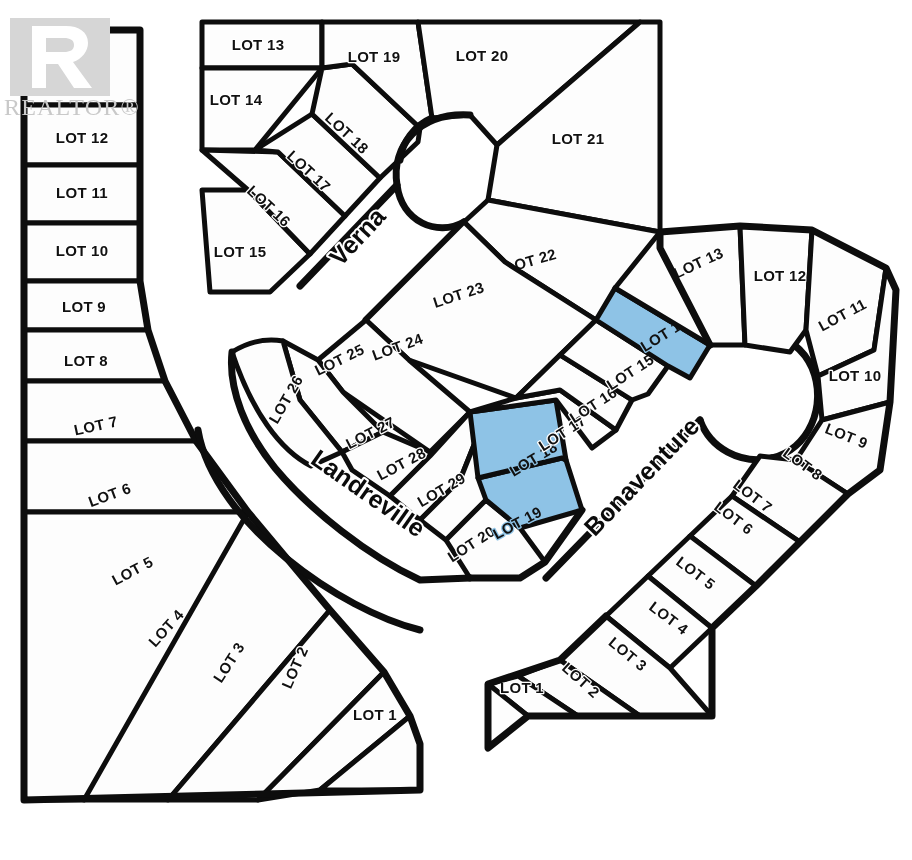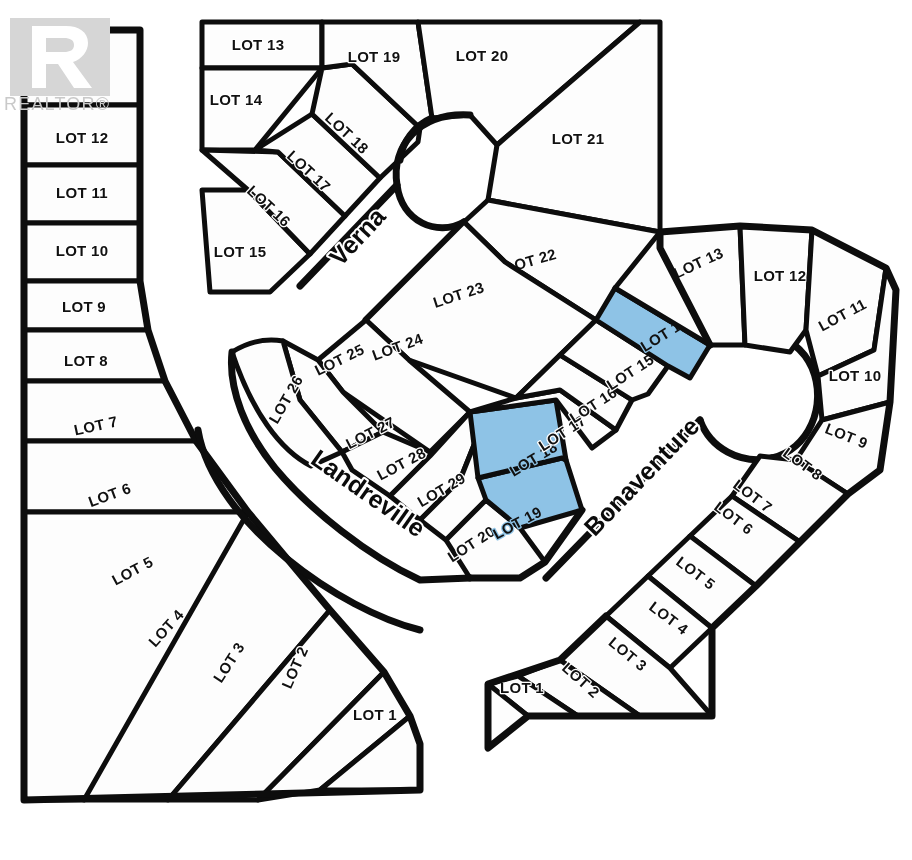--- a/index.html
+++ b/index.html
@@ -81,22 +81,22 @@
     position: absolute;
     left: 6px;
     top: 0;
     width: 100px;
     height: 78px;
   }
   #watermark .wm-text {
     position: absolute;
     left: 0px;
     top: 76px;
-    font-family: Liberation Sans, sans-serif;
-    font-size: 18px;
+    font-family: Liberation Serif, serif;
+    font-size: 24px;
     letter-spacing: 1.2px;
     color: #c9c9c9;
     font-weight: 400;
     white-space: nowrap;
   }
 </style>
 </head>
 <body>
 
 <div id="map-root">

